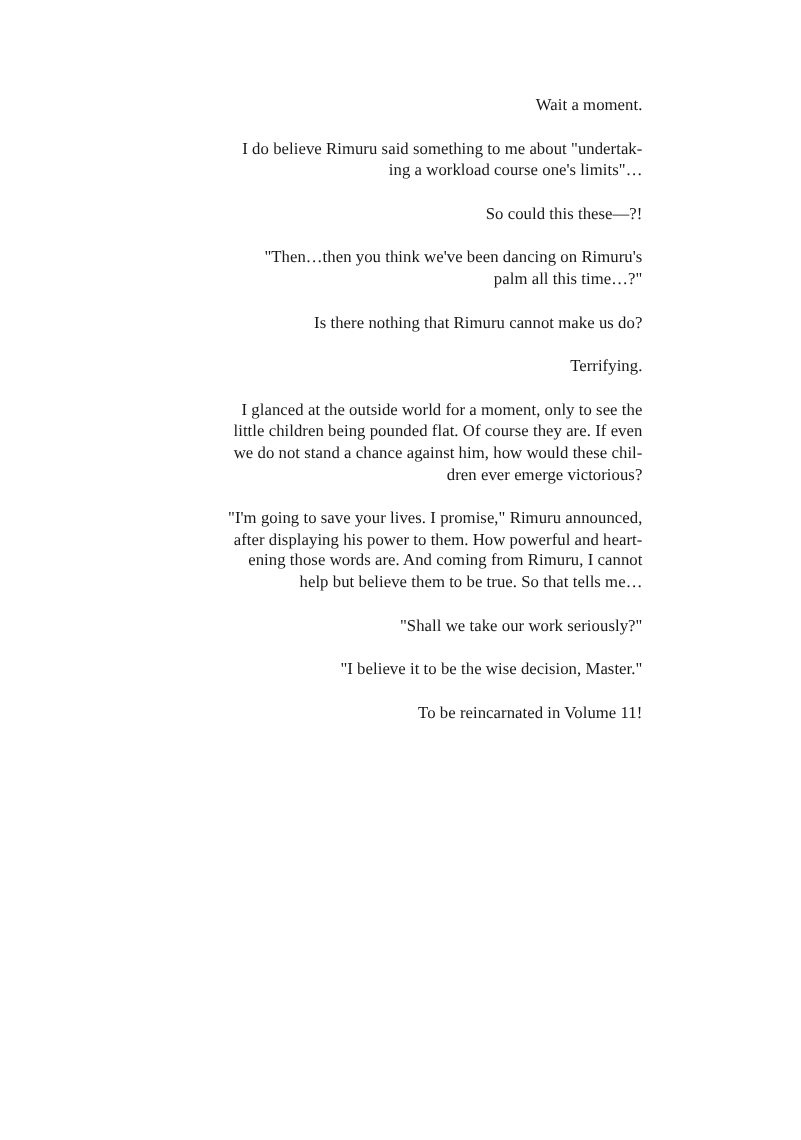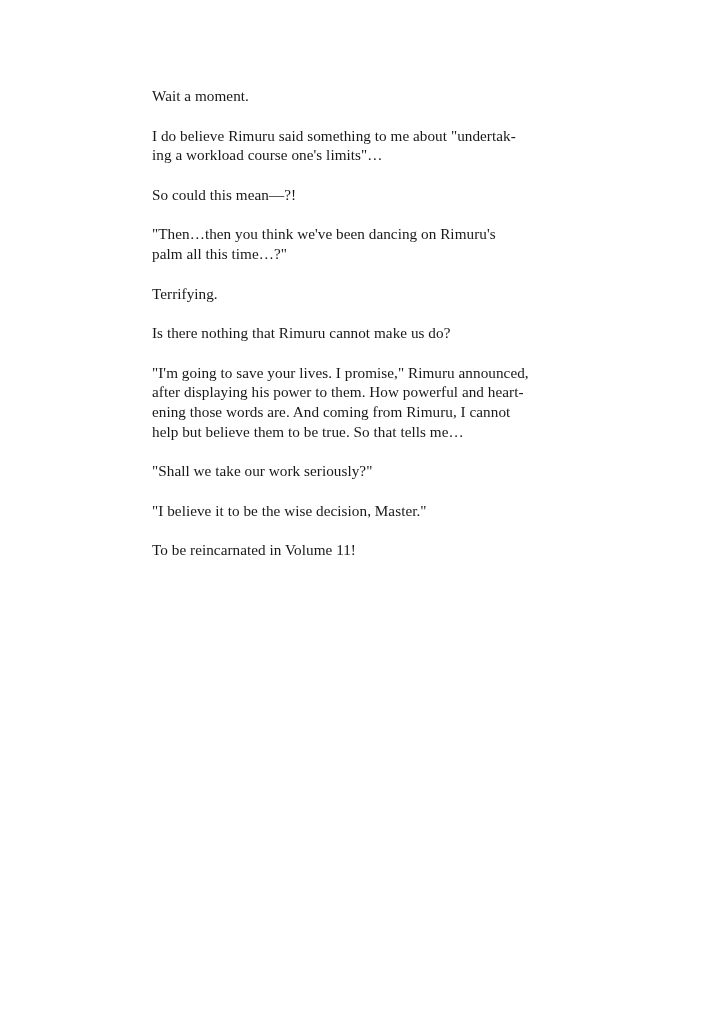--- a/index.html
+++ b/index.html
@@ -34,36 +34,40 @@
     text-justify: inter-word;
     letter-spacing: 0.05px;
     color: #18181a;
     white-space: pre-wrap;
     hyphens: manual;
   }
   .para:last-child {
     margin-bottom: 0;
   }
   .para.nojust {
-    text-align: left;
+    text-align: right;
   }
 </style>
 </head>
 <body>
 
 <div class="page">
   <div class="text-column">
     <p class="para nojust">Wait a moment.</p>
     <p class="para nojust">I do believe Rimuru said something to me about "undertak-
 ing a workload course one's limits"…</p>
-    <p class="para nojust">So could this mean—?!</p>
+    <p class="para nojust">So could this these—?!</p>
     <p class="para nojust">"Then…then you think we've been dancing on Rimuru's
 palm all this time…?"</p>
+    <p class="para nojust">Is there nothing that Rimuru cannot make us do?</p>
     <p class="para nojust">Terrifying.</p>
-    <p class="para nojust">Is there nothing that Rimuru cannot make us do?</p>
+    <p class="para nojust">I glanced at the outside world for a moment, only to see the
+little children being pounded flat. Of course they are. If even
+we do not stand a chance against him, how would these chil-
+dren ever emerge victorious?</p>
     <p class="para nojust">"I'm going to save your lives. I promise," Rimuru announced,
 after displaying his power to them. How powerful and heart-
 ening those words are. And coming from Rimuru, I cannot
 help but believe them to be true. So that tells me…</p>
     <p class="para nojust">"Shall we take our work seriously?"</p>
     <p class="para nojust">"I believe it to be the wise decision, Master."</p>
     <p class="para nojust">To be reincarnated in Volume 11!</p>
   </div>
 </div>
 

